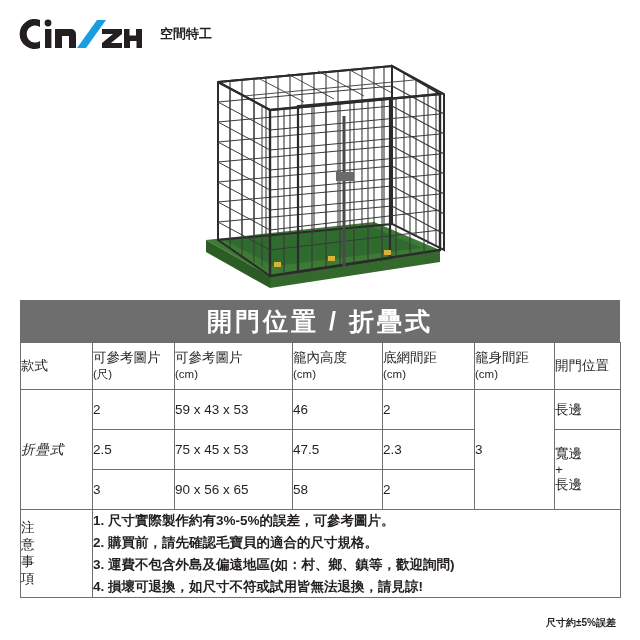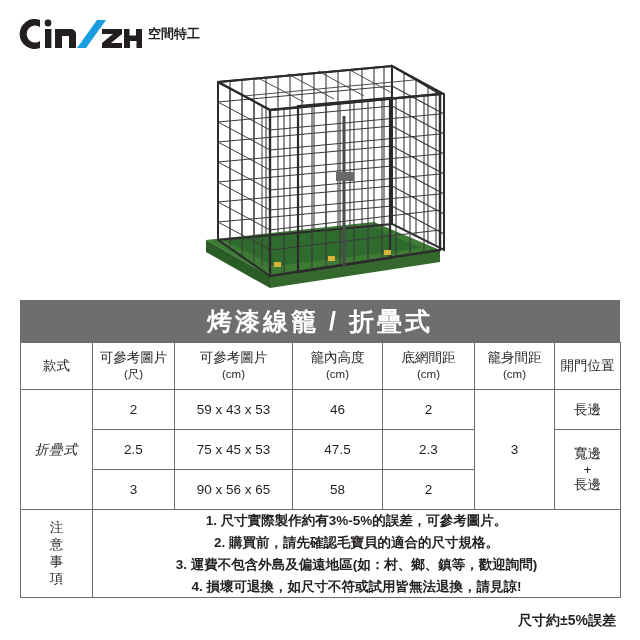--- a/index.html
+++ b/index.html
@@ -13,21 +13,21 @@
   }
   .page{position:relative;width:640px;height:640px;}
 
   
   .logo{
     position:absolute;left:14px;top:14px;
     display:flex;align-items:center;height:40px;
   }
   .logo svg{display:block;}
   .logo-cn{
-    margin-left:6px;
+    margin-left:18px;
     display:flex;flex-direction:column;justify-content:center;
     line-height:1.02;
     align-items:center;
   }
   .logo-cn span{
     font-size:13px;font-weight:bold;color:#231f20;letter-spacing:0px;
   }
 
   
   .photo{
@@ -47,21 +47,20 @@
   }
 
   
   table.spec{
     position:absolute;left:20px;top:342px;width:600px;
     border-collapse:collapse;
     table-layout:fixed;
   }
   table.spec td, table.spec th{
     border:1px solid #6e6e6e;
-    text-align:center;
     vertical-align:middle;
     font-size:13.5px;
     font-weight:normal;
     padding:0;
     color:#231f20;
   }
   .hdr td{height:46px;line-height:1.25;font-size:13.5px;}
   .hdr .unit{font-size:11.5px;display:block;}
   .rw td{height:39px;font-size:15px;}
   .colA{width:72px;}
@@ -82,21 +81,21 @@
   }
   .notes-body{
     text-align:left;
     padding:6px 8px 6px 10px;
     font-size:12.5px;
     line-height:1.62;
   }
   .notes-body .line{white-space:nowrap;font-weight:bold;}
   .tolerance{
     position:absolute;right:24px;bottom:10px;
-    font-size:14px;font-weight:bold;color:#231f20;
+    font-size:10px;font-weight:bold;color:#231f20;
   }
 </style>
 </head>
 <body>
 
 <div class="page">
 
   <div class="logo">
     <svg width="128" height="38" viewBox="0 0 128 38">
 
@@ -235,21 +234,21 @@
         </g>
 
         <rect x="96" y="208" width="7" height="5" fill="#d8b33a"></rect>
         <rect x="150" y="202" width="7" height="5" fill="#d8b33a"></rect>
         <rect x="206" y="196" width="7" height="5" fill="#d8b33a"></rect>
       </svg>
     </div>
   </div>
 
   <div class="titlebar">
-    <div class="t">烤漆線籠  /  折疊式</div>
+    <div class="t">開門位置  /  折疊式</div>
   </div>
 
   <table class="spec">
     <colgroup>
       <col class="colA">
         <col class="colB">
         <col class="colC">
         <col class="colD">
         <col class="colE">
         <col class="colF">

